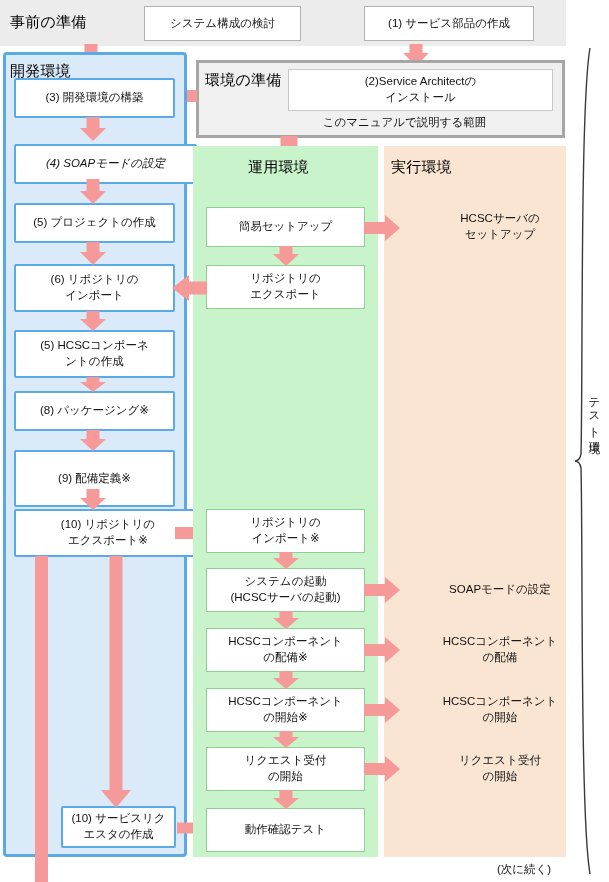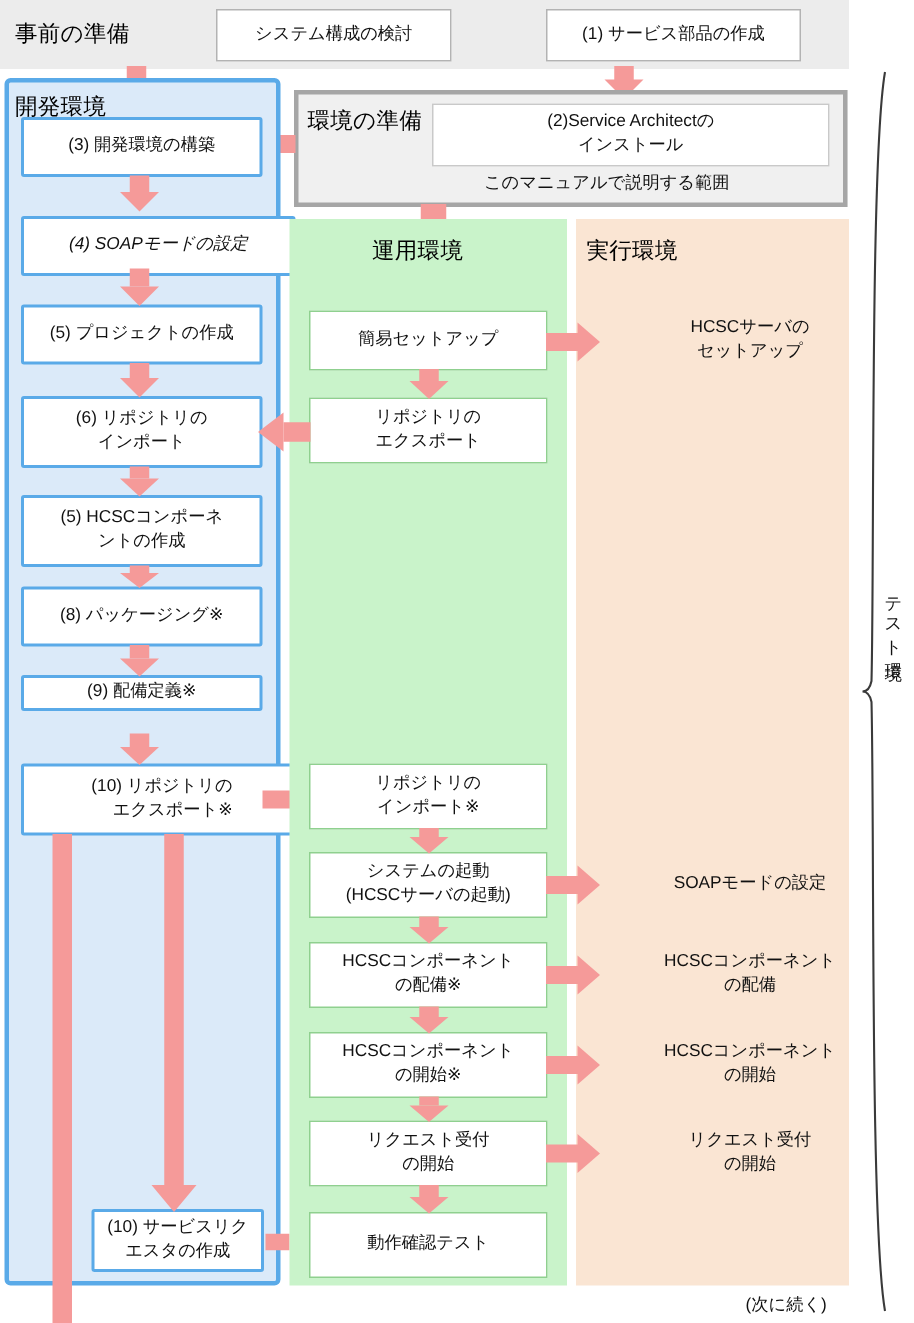--- a/index.html
+++ b/index.html
@@ -98,22 +98,22 @@
 <div class="lane-label" style="left:10px;top:62px;">開発環境</div>
 
 <div class="box box-dev" style="left:14px;top:78px;width:161px;height:40px;">(3) 開発環境の構築</div>
 <div class="box box-dev" style="left:14px;top:144px;width:183px;height:40px;font-style:italic;">(4) SOAPモードの設定</div>
 <div class="box box-dev" style="left:14px;top:203px;width:161px;height:40px;">(5) プロジェクトの作成</div>
 <div class="box box-dev" style="left:14px;top:264px;width:161px;height:48px;">(6) リポジトリの
 インポート</div>
 <div class="box box-dev" style="left:14px;top:330px;width:161px;height:48px;">(5) HCSCコンポーネ
 ントの作成</div>
 <div class="box box-dev" style="left:14px;top:391px;width:161px;height:40px;">(8) パッケージング※</div>
-<div class="box box-dev" style="left:14px;top:450px;width:161px;height:24px;">(9) 配備定義※</div>
-<div class="box box-dev" style="left:14px;top:509px;width:188px;height:48px;text-align:right;">(10) リポジトリの
+<div class="box box-dev" style="left:14px;top:450px;width:161px;height:57px;">(9) 配備定義※</div>
+<div class="box box-dev" style="left:14px;top:509px;width:188px;height:48px;">(10) リポジトリの
 エクスポート※</div>
 <div class="box box-dev" style="left:61px;top:806px;width:115px;height:42px;">(10) サービスリク
 エスタの作成</div>
 
 <div class="arrow-down" style="left:80px;top:117px;width:26px;height:24px;">
   <div class="shaft" style="width:13px;height:11px;"></div>
   <div class="head" style="border-left-width:13px;border-right-width:13px;border-top-width:13px;"></div>
   </div>
 <div class="arrow-down" style="left:80px;top:179px;width:26px;height:25px;">
   <div class="shaft" style="width:13px;height:12px;"></div>

